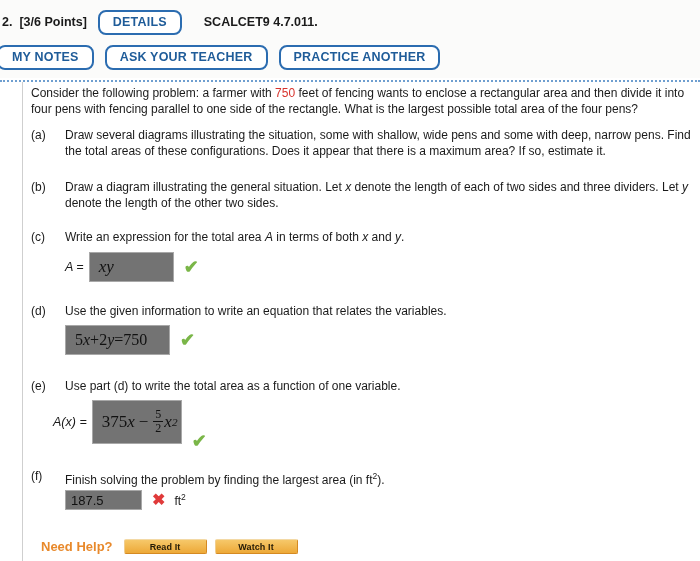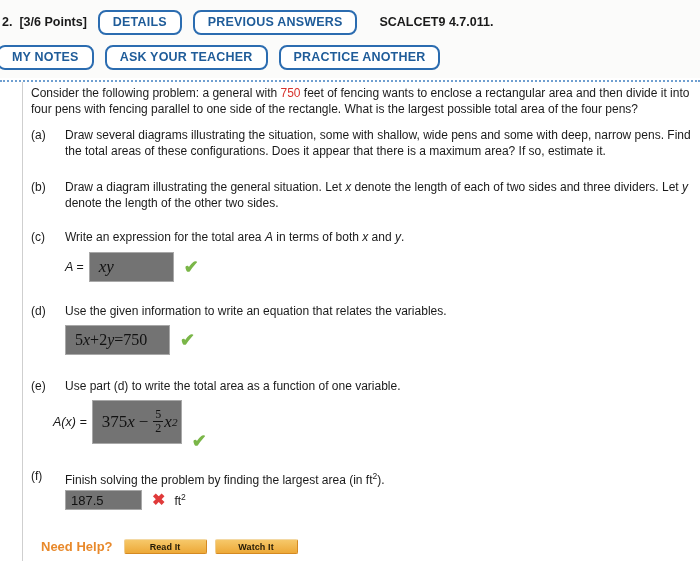--- a/index.html
+++ b/index.html
@@ -225,37 +225,36 @@
 </style>
 </head>
 <body>
 
 <div class="header">
 
   <div class="hdr-row row1">
     <span class="q-number">2.</span>
     <span class="q-points">[3/6 Points]</span>
     <span class="btn-blue">DETAILS</span>
-    <span class="btn-blue">PREVIOUS ANSWERS</span>
     <span class="assignment-code">SCALCET9 4.7.011.</span>
   </div>
 
   <div class="hdr-row row2">
     <span class="btn-blue">MY NOTES</span>
     <span class="btn-blue">ASK YOUR TEACHER</span>
     <span class="btn-blue">PRACTICE ANOTHER</span>
   </div>
 </div>
 
 <div class="dotted-sep"></div>
 
 <div class="content">
 
   <div class="prompt">
-    <span>Consider the following problem: a general with </span><span class="red-val">750</span><span> feet of fencing wants to enclose a rectangular area and then divide it into four pens with fencing parallel to one side of the rectangle. What is the largest possible total area of the four pens?</span>
+    <span>Consider the following problem: a farmer with </span><span class="red-val">750</span><span> feet of fencing wants to enclose a rectangular area and then divide it into four pens with fencing parallel to one side of the rectangle. What is the largest possible total area of the four pens?</span>
   </div>
 
   <div class="part" style="left:8px; top:46px;">
     <span class="part-label">(a)</span>
     <span class="part-text">Draw several diagrams illustrating the situation, some with shallow, wide pens and some with deep, narrow pens. Find the total areas of these configurations. Does it appear that there is a maximum area? If so, estimate it.</span>
   </div>
 
   <div class="part" style="left:8px; top:98px;">
     <span class="part-label">(b)</span>
     <span class="part-text"><span>Draw a diagram illustrating the general situation. Let </span><span class="ital">x</span><span> denote the length of each of two sides and three dividers. Let </span><span class="ital">y</span><span> denote the length of the other two sides.</span></span>

